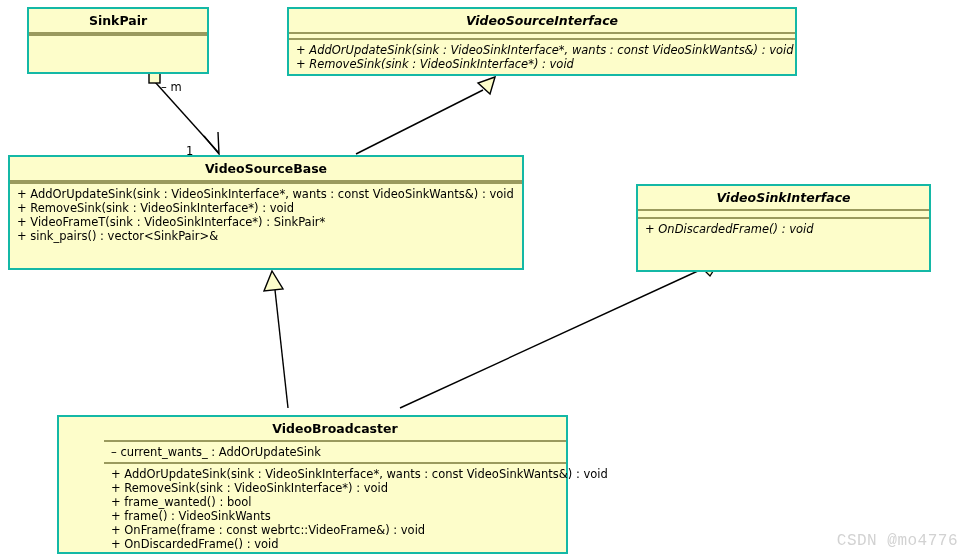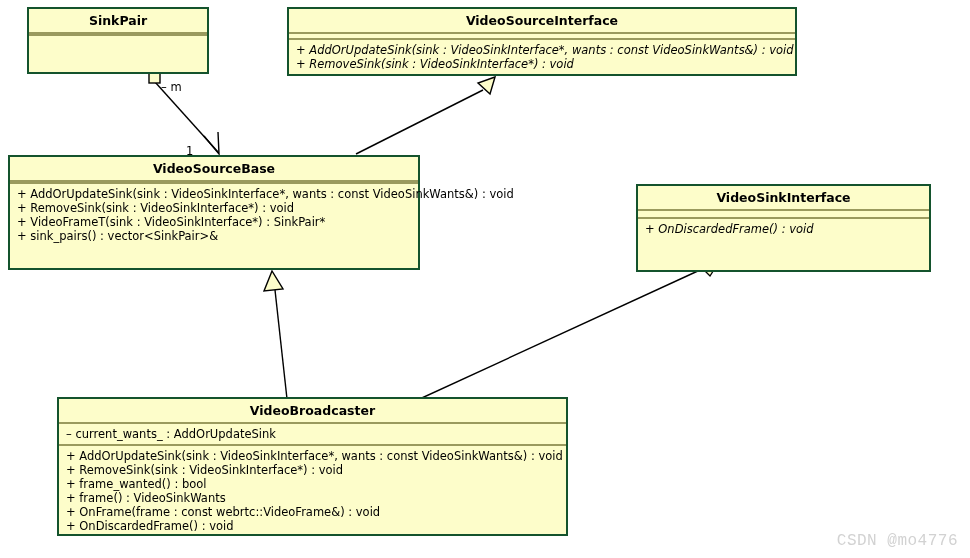--- a/index.html
+++ b/index.html
@@ -26,36 +26,36 @@
     position: absolute;
     left: 0; top: 0;
     width: 970px;
     height: 558px;
     pointer-events: none;
   }
 
   .uml-class {
     position: absolute;
     background: #fdfdca;
-    border: 2px solid #14532d;
+    border: 2px solid #14b8a6;
     box-sizing: border-box;
     display: flex;
     flex-direction: column;
   }
 
   .uml-title {
     text-align: center;
     font-size: 12.5px;
     font-weight: bold;
     color: #000;
     padding: 4px 6px 4px 6px;
     line-height: 15px;
     white-space: nowrap;
   }
-  .uml-title.abstract { }
+  .uml-title.abstract { font-style: italic; }
 
   .sep {
     height: 2px;
     background: #9a9a5e;
     flex: none;
   }
 
   .uml-compartment {
     padding: 3px 6px 3px 7px;
     font-size: 11.5px;
@@ -66,23 +66,23 @@
   .uml-compartment.empty {
     padding: 0;
     height: 6px;
   }
   .uml-compartment.abstract { font-style: italic; }
   .member { white-space: nowrap; }
 
   
   #box-sinkpair            { left: 27px;  top: 7px;   width: 182px; height: 67px; }
   #box-videosourceinterface{ left: 287px; top: 7px;   width: 510px; height: 69px; }
-  #box-videosourcebase     { left: 8px;   top: 155px; width: 412px; height: 115px; }
+  #box-videosourcebase     { left: 8px;   top: 155px; width: 516px; height: 115px; }
   #box-videosinkinterface  { left: 636px; top: 184px; width: 295px; height: 88px; }
-  #box-videobroadcaster    { left: 57px;  top: 397px; width: 511px; height: 139px; }
+  #box-videobroadcaster    { left: 57px;  top: 415px; width: 511px; height: 139px; padding-left: 45px; }
 
   .edge-label {
     position: absolute;
     font-size: 11.5px;
     color: #000;
     white-space: nowrap;
   }
   #label-m { left: 161px; top: 80px; }
   #label-1 { left: 186px; top: 144px; }
 

